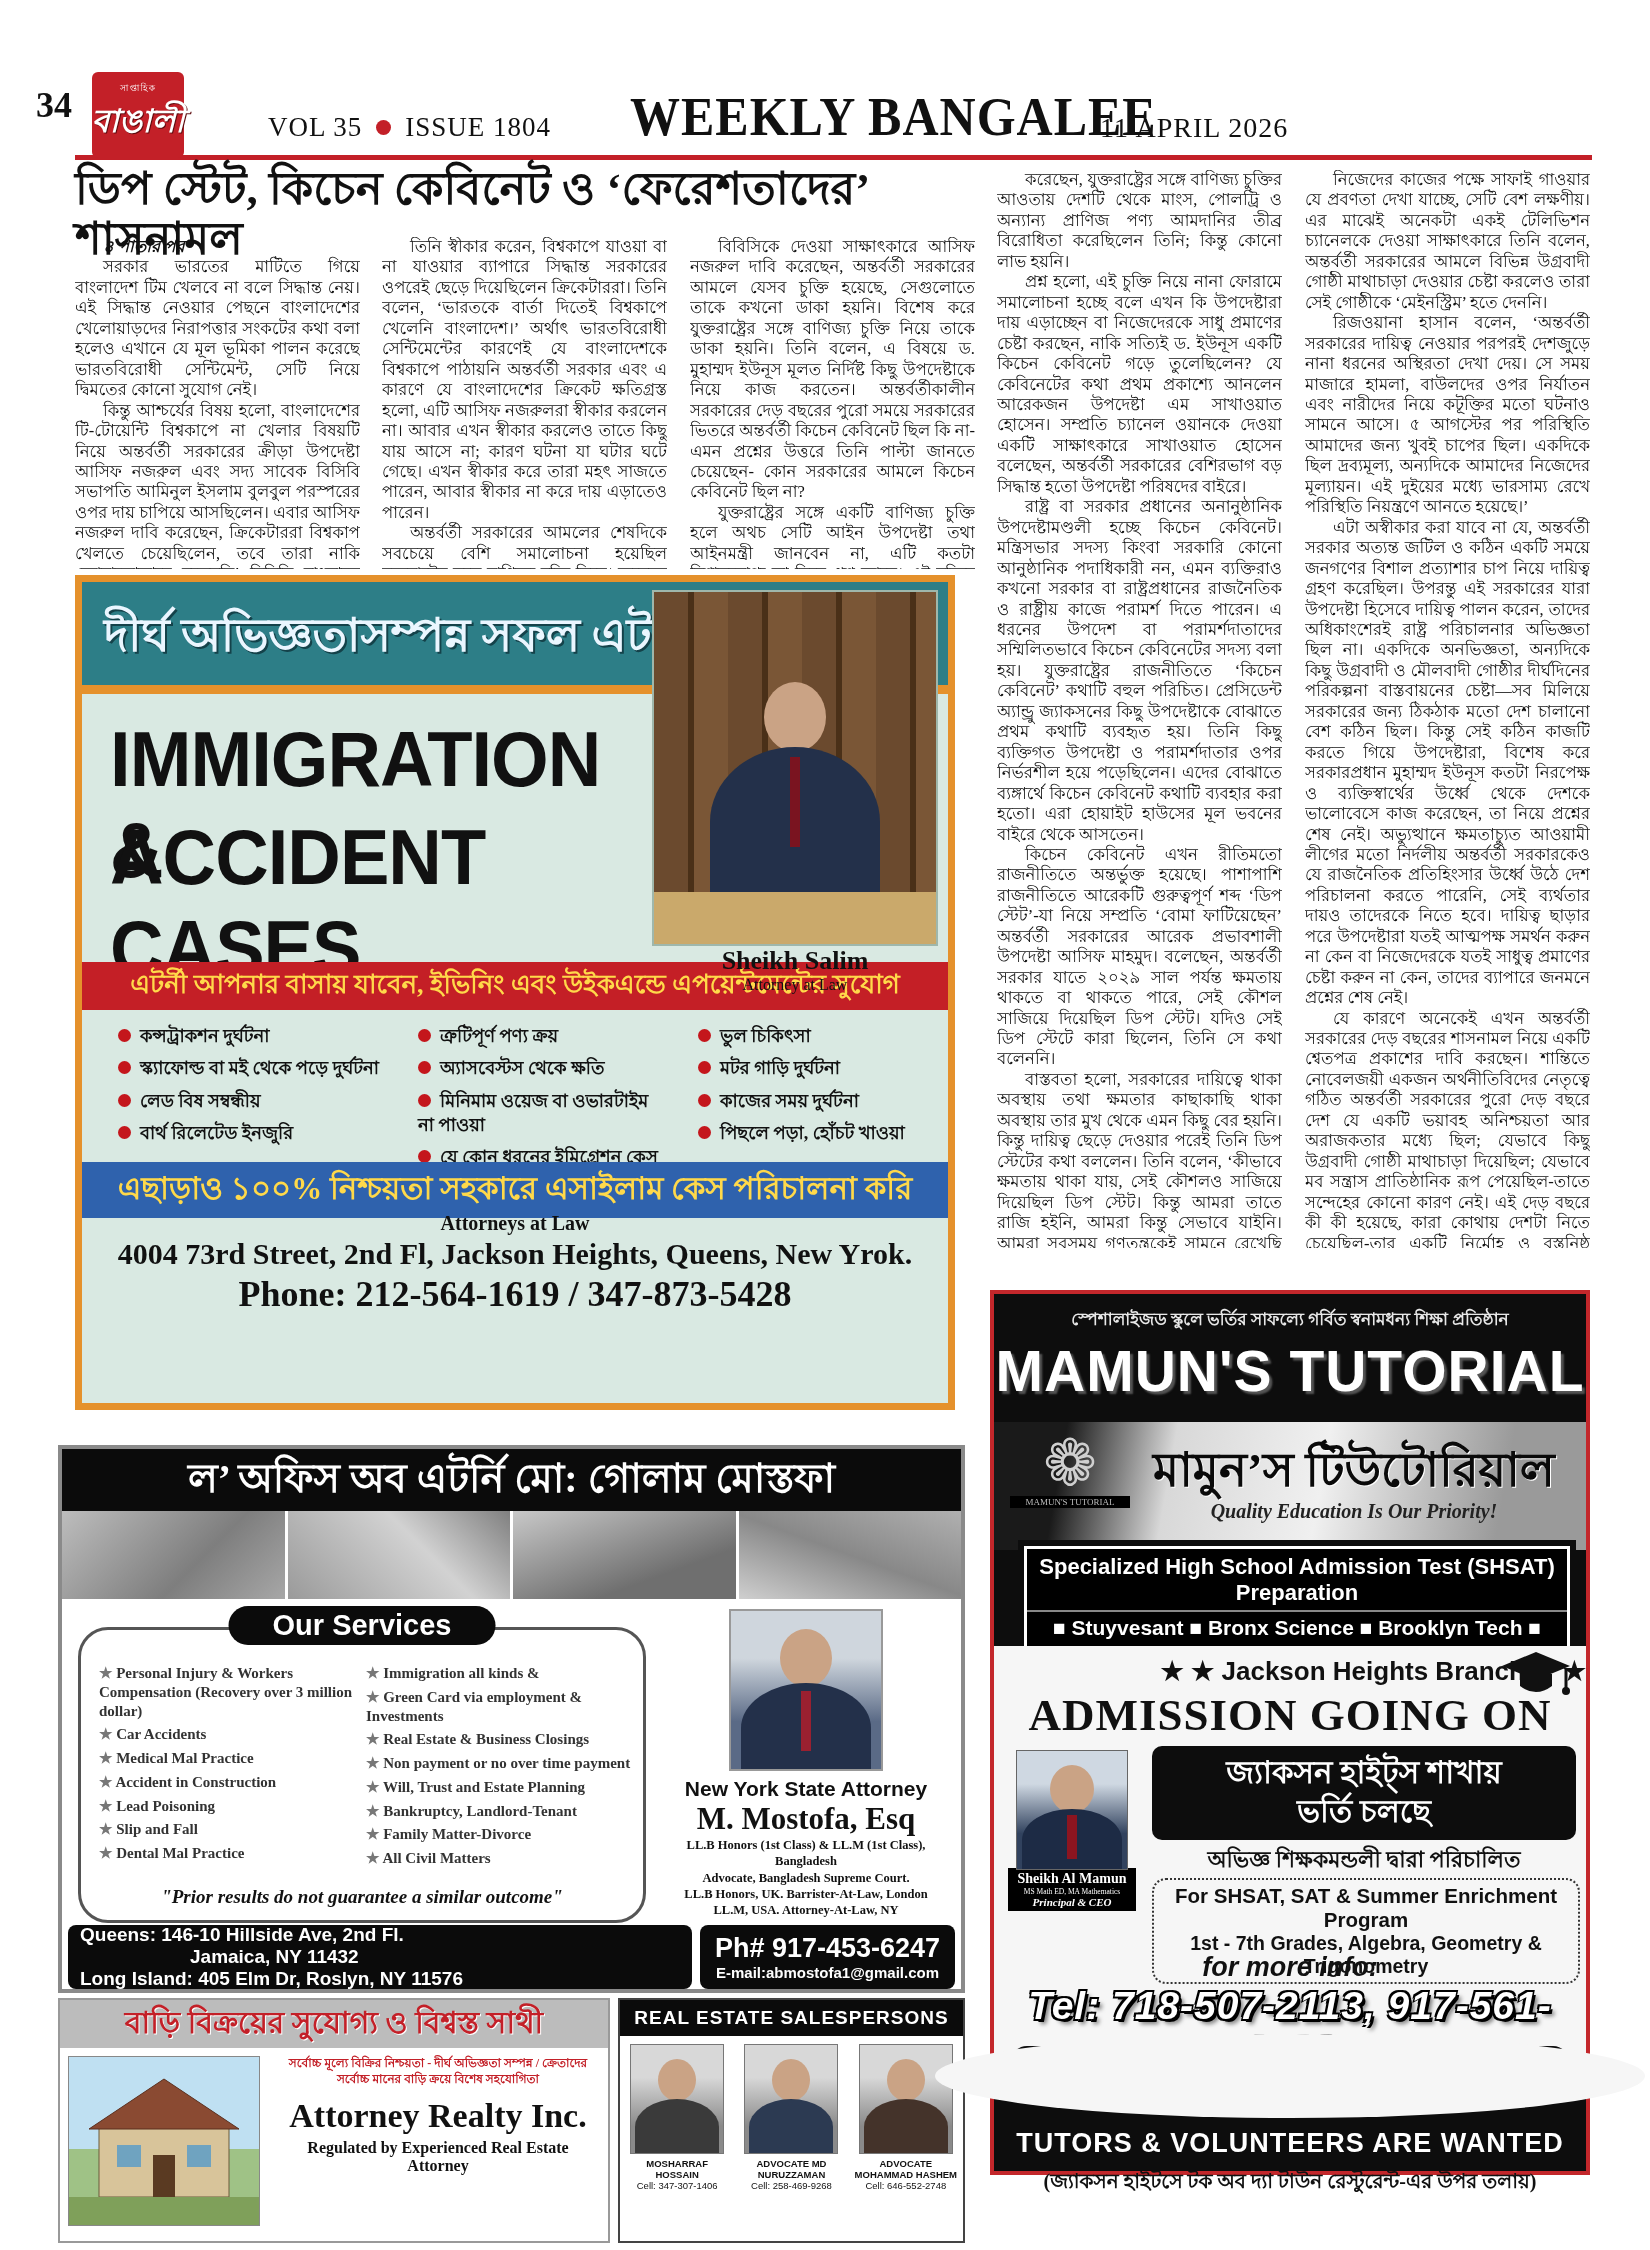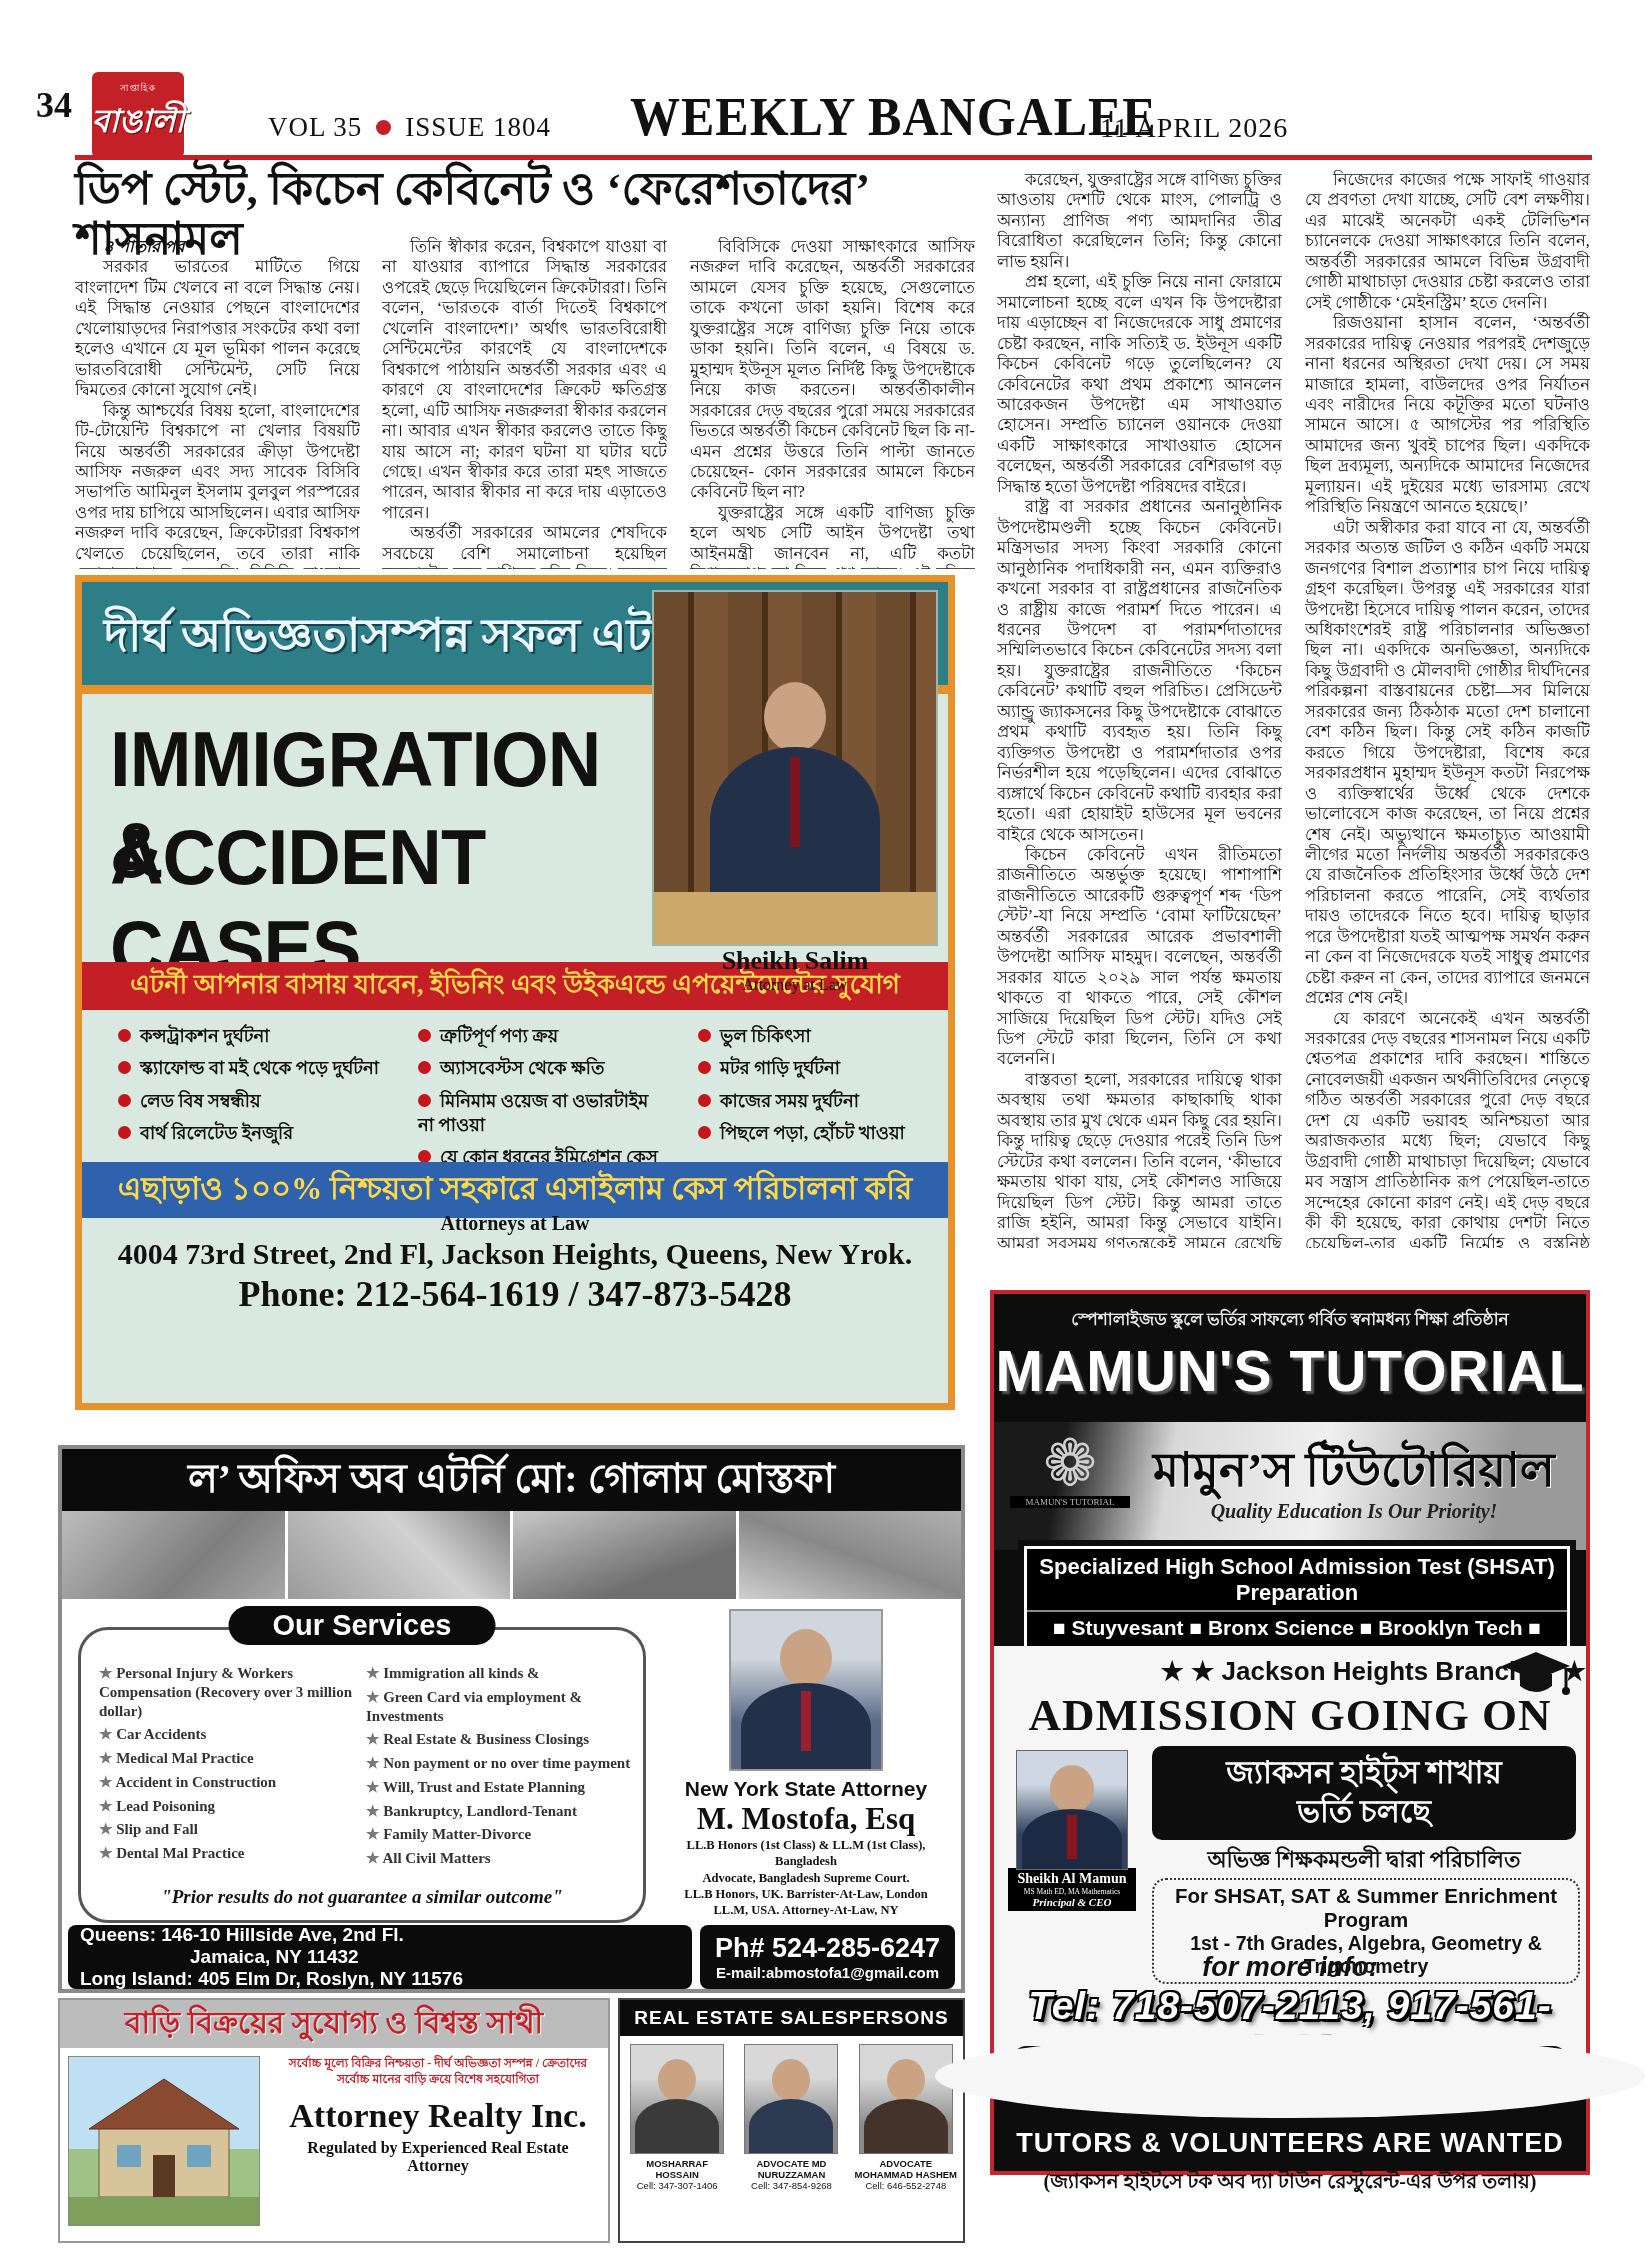--- a/index.html
+++ b/index.html
@@ -311,21 +311,21 @@
       <div class="cred">LL.B Honors, UK. Barrister-At-Law, London</div>
       <div class="cred">LL.M, USA. Attorney-At-Law, NY</div>
     </div>
     <div class="addrbar">
       <div class="addrblk q">
         <span>Queens:  146-10 Hillside Ave, 2nd Fl.</span>
         <span style="padding-left:110px;">Jamaica, NY 11432</span>
         <span>Long Island:  405 Elm Dr, Roslyn, NY 11576</span>
       </div>
       <div class="addrblk p">
-        <span class="big">Ph# 524-285-6247</span>
+        <span class="big">Ph# 917-453-6247</span>
         <span class="sm">E-mail:abmostofa1@gmail.com</span>
       </div>
     </div>
   </div>
 
   <div class="abs realty">
     <div class="realty-left">
       <div class="realty-banner">
         <span>বাড়ি বিক্রয়ের সুযোগ্য ও বিশ্বস্ত সাথী</span>
       </div>
@@ -357,21 +357,21 @@
           </div>
           <div class="resp-name">MOSHARRAF HOSSAIN</div>
           <div class="resp-cellno">Cell: 347-307-1406</div>
         </div>
         <div class="resp-cell">
           <div class="resp-photo">
             <span class="sil-head" style="top:14px;width:38px;height:42px;"></span>
             <span class="sil-body" style="top:54px;width:84px;height:56px;background:#2c3a52;"></span>
           </div>
           <div class="resp-name">ADVOCATE MD NURUZZAMAN</div>
-          <div class="resp-cellno">Cell: 347-854-9268</div>
+          <div class="resp-cellno">Cell: 258-469-9268</div>
         </div>
         <div class="resp-cell">
           <div class="resp-photo">
             <span class="sil-head" style="top:14px;width:38px;height:42px;"></span>
             <span class="sil-body" style="top:54px;width:84px;height:56px;background:#44332a;"></span>
           </div>
           <div class="resp-name">ADVOCATE MOHAMMAD HASHEM</div>
           <div class="resp-cellno">Cell: 646-552-2748</div>
         </div>
       </div>

